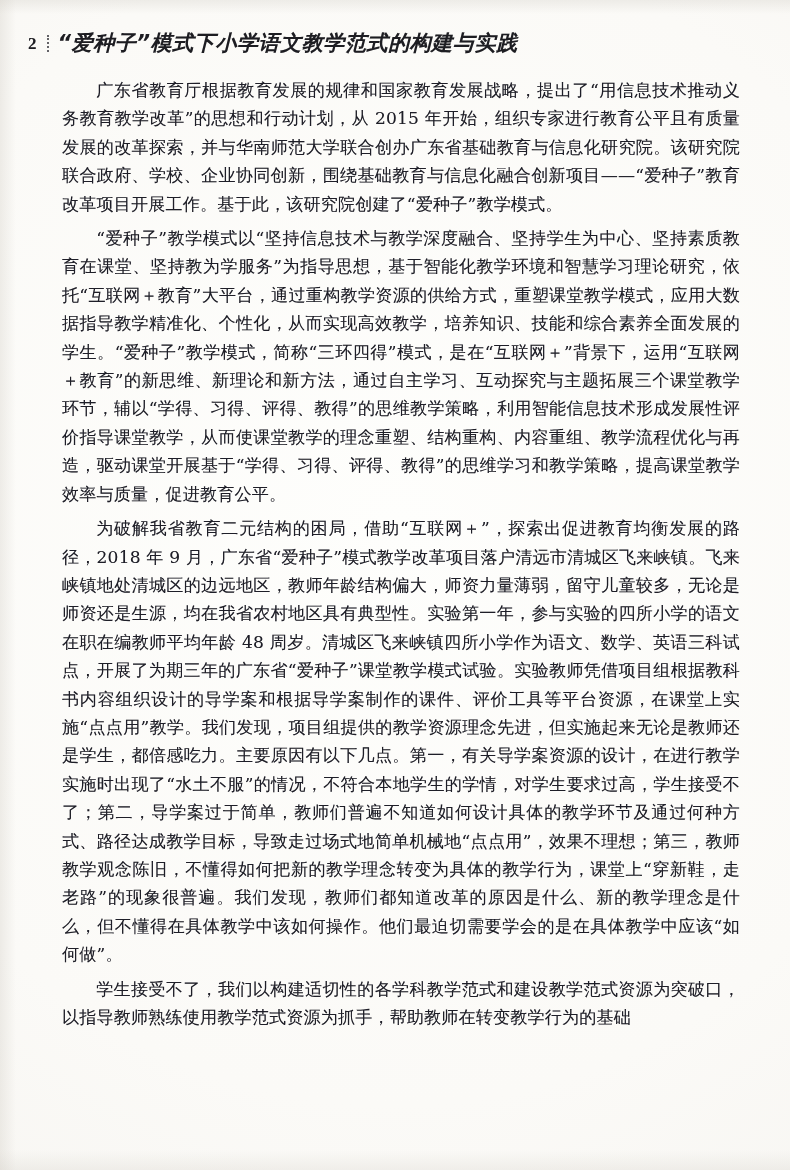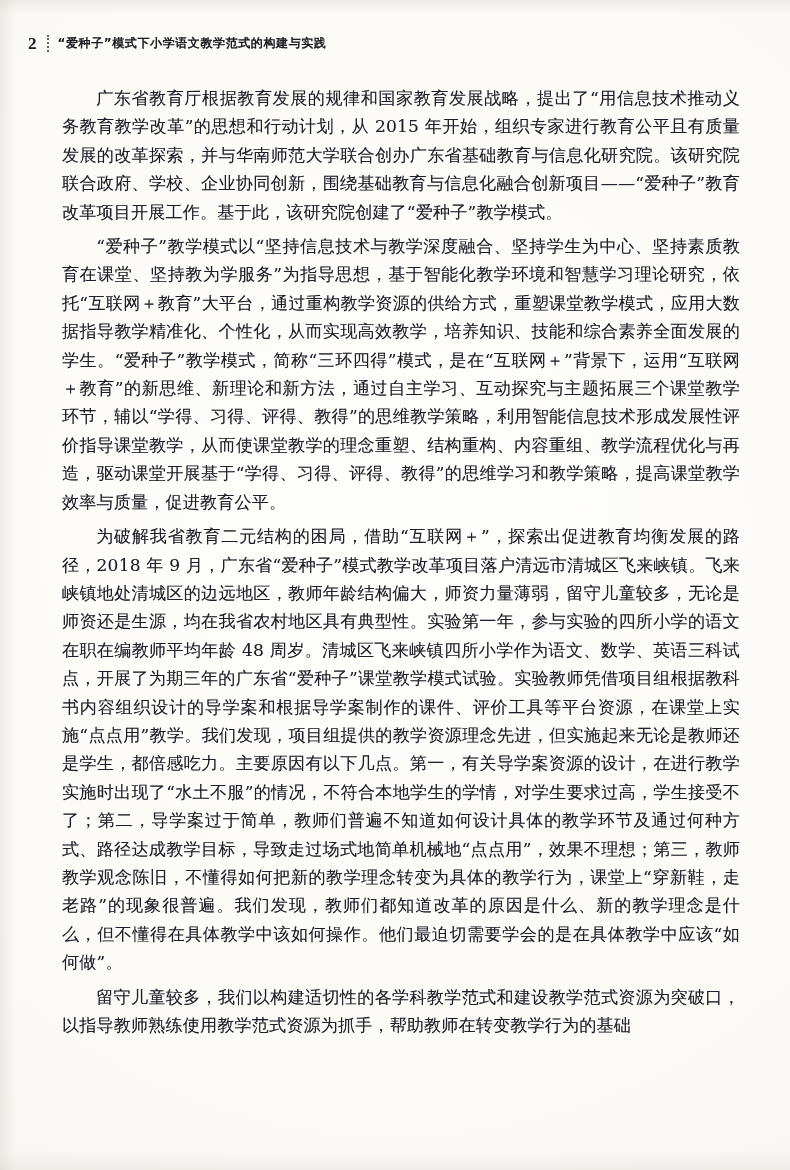--- a/index.html
+++ b/index.html
@@ -68,32 +68,33 @@
   }
   .head-rule {
     width: 0;
     height: 17px;
     margin: 0 9px 0 10px;
     border-left: 2px dotted #4a4a50;
     opacity: .85;
   }
   .head-title {
     font-family: "DejaVu Sans", "Liberation Sans", sans-serif;
-    font-size: 12px;
+    font-size: 21px;
     font-weight: 700;
     color: #1f1f24;
     letter-spacing: .6px;
     white-space: nowrap;
+    font-style: italic;
   }
 
   
   .textblock {
     position: absolute;
     left: 62px;
-    top: 84px;
+    top: 76px;
     width: 678px;
   }
   p.para {
     margin: 0;
     font-family: "DejaVu Serif", "Liberation Serif", serif;
     font-size: 17.1px;
     line-height: 28.4px;
     color: #20202a;
     text-align: justify;
     text-justify: inter-character;
@@ -122,16 +123,16 @@
   <div class="running-head">
     <span class="folio">2</span>
     <span class="head-rule"></span>
     <span class="head-title">“爱种子”模式下小学语文教学范式的构建与实践</span>
   </div>
 
   <div class="textblock">
     <p class="para">广东省教育厅根据教育发展的规律和国家教育发展战略，提出了“用信息技术推动义务教育教学改革”的思想和行动计划，从 2015 年开始，组织专家进行教育公平且有质量发展的改革探索，并与华南师范大学联合创办广东省基础教育与信息化研究院。该研究院联合政府、学校、企业协同创新，围绕基础教育与信息化融合创新项目——“爱种子”教育改革项目开展工作。基于此，该研究院创建了“爱种子”教学模式。</p>
     <p class="para">“爱种子”教学模式以“坚持信息技术与教学深度融合、坚持学生为中心、坚持素质教育在课堂、坚持教为学服务”为指导思想，基于智能化教学环境和智慧学习理论研究，依托“互联网＋教育”大平台，通过重构教学资源的供给方式，重塑课堂教学模式，应用大数据指导教学精准化、个性化，从而实现高效教学，培养知识、技能和综合素养全面发展的学生。“爱种子”教学模式，简称“三环四得”模式，是在“互联网＋”背景下，运用“互联网＋教育”的新思维、新理论和新方法，通过自主学习、互动探究与主题拓展三个课堂教学环节，辅以“学得、习得、评得、教得”的思维教学策略，利用智能信息技术形成发展性评价指导课堂教学，从而使课堂教学的理念重塑、结构重构、内容重组、教学流程优化与再造，驱动课堂开展基于“学得、习得、评得、教得”的思维学习和教学策略，提高课堂教学效率与质量，促进教育公平。</p>
     <p class="para">为破解我省教育二元结构的困局，借助“互联网＋”，探索出促进教育均衡发展的路径，2018 年 9 月，广东省“爱种子”模式教学改革项目落户清远市清城区飞来峡镇。飞来峡镇地处清城区的边远地区，教师年龄结构偏大，师资力量薄弱，留守儿童较多，无论是师资还是生源，均在我省农村地区具有典型性。实验第一年，参与实验的四所小学的语文在职在编教师平均年龄 48 周岁。清城区飞来峡镇四所小学作为语文、数学、英语三科试点，开展了为期三年的广东省“爱种子”课堂教学模式试验。实验教师凭借项目组根据教科书内容组织设计的导学案和根据导学案制作的课件、评价工具等平台资源，在课堂上实施“点点用”教学。我们发现，项目组提供的教学资源理念先进，但实施起来无论是教师还是学生，都倍感吃力。主要原因有以下几点。第一，有关导学案资源的设计，在进行教学实施时出现了“水土不服”的情况，不符合本地学生的学情，对学生要求过高，学生接受不了；第二，导学案过于简单，教师们普遍不知道如何设计具体的教学环节及通过何种方式、路径达成教学目标，导致走过场式地简单机械地“点点用”，效果不理想；第三，教师教学观念陈旧，不懂得如何把新的教学理念转变为具体的教学行为，课堂上“穿新鞋，走老路”的现象很普遍。我们发现，教师们都知道改革的原因是什么、新的教学理念是什么，但不懂得在具体教学中该如何操作。他们最迫切需要学会的是在具体教学中应该“如何做”。</p>
-    <p class="para">留守儿童较多，我们以构建适切性的各学科教学范式和建设教学范式资源为突破口，以指导教师熟练使用教学范式资源为抓手，帮助教师在转变教学行为的基础</p>
+    <p class="para">学生接受不了，我们以构建适切性的各学科教学范式和建设教学范式资源为突破口，以指导教师熟练使用教学范式资源为抓手，帮助教师在转变教学行为的基础</p>
   </div>
 
 </div>
 
 </body></html>

